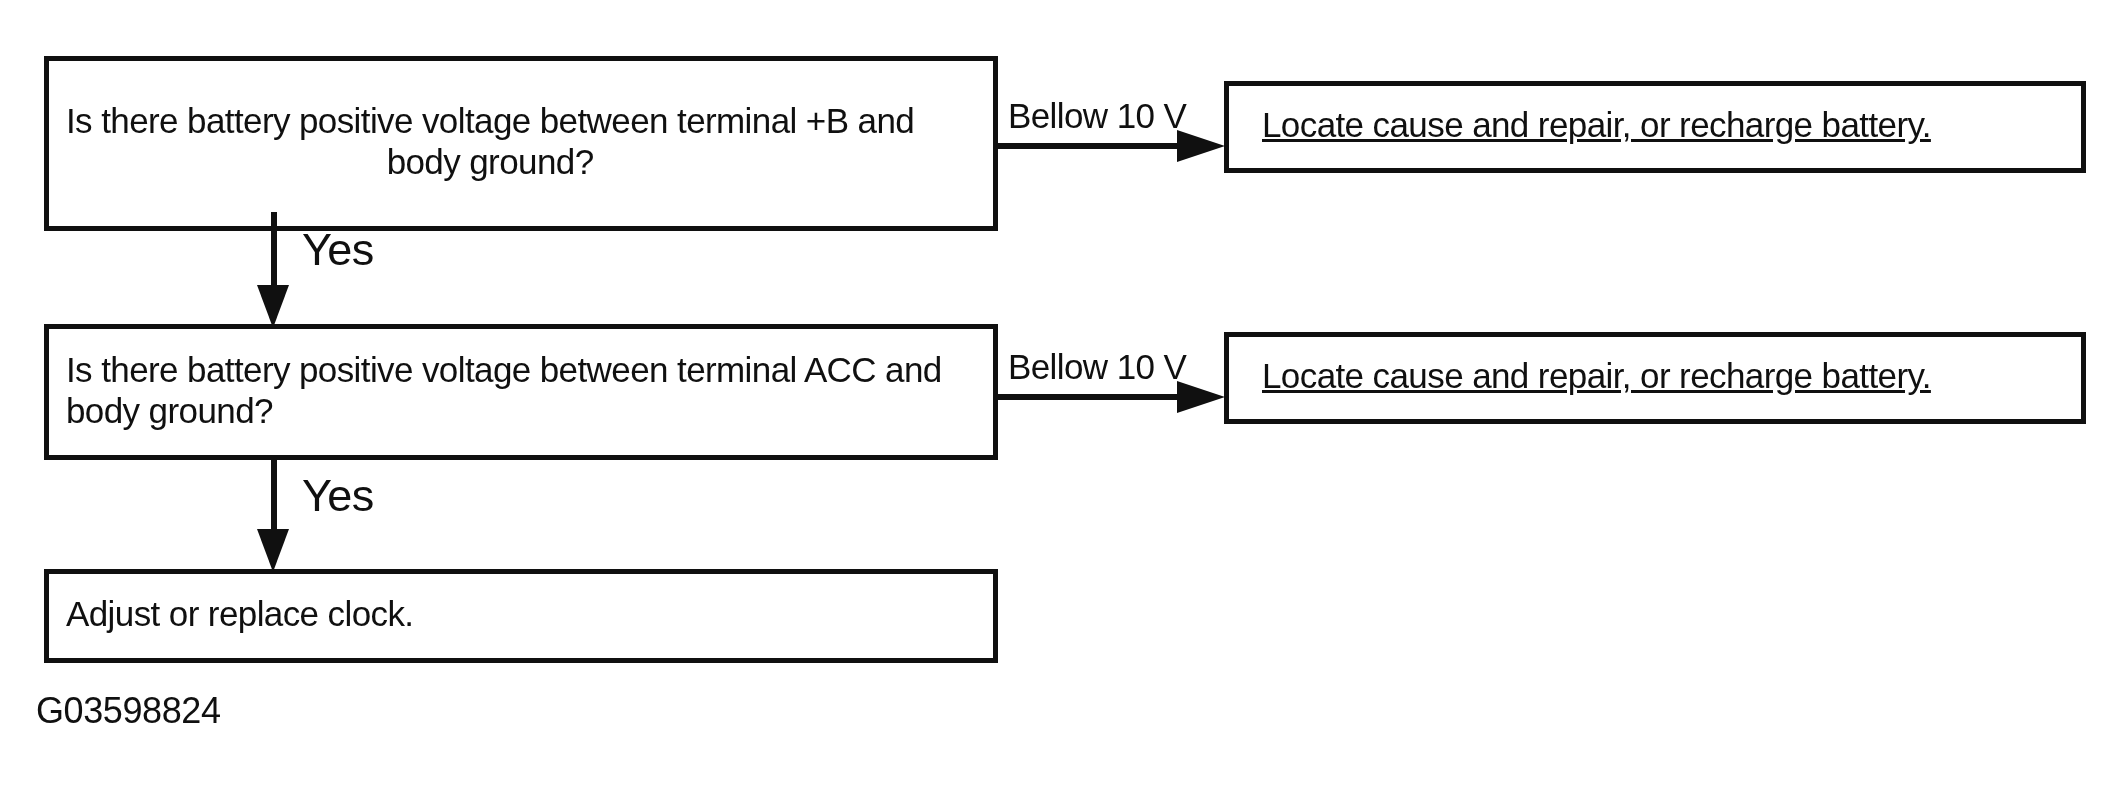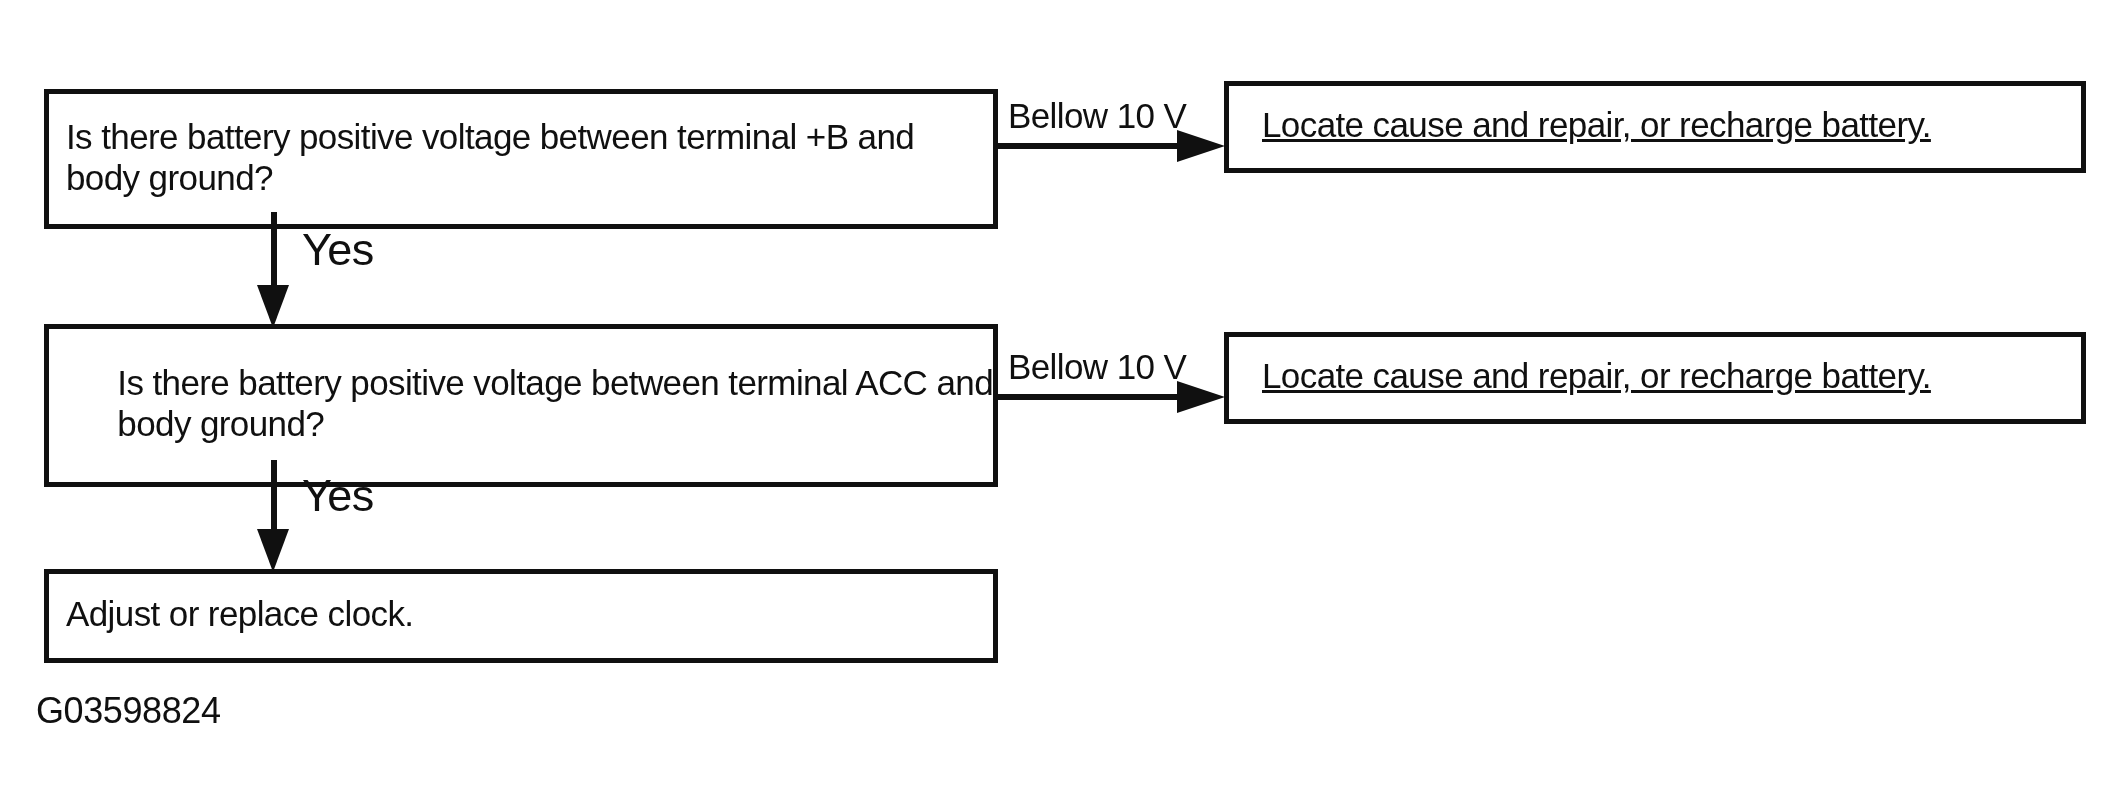--- a/index.html
+++ b/index.html
@@ -32,22 +32,22 @@
     font-size: 35px;
     letter-spacing: -0.6px;
     line-height: 1.16;
     white-space: pre-line;
     padding-bottom: 3px;
   }
   .q-text { padding-left: 17px; }
   .a-text { padding-left: 33px; text-decoration: underline; }
 
   
-  #box-q1 { left: 44px;  top: 89px;  width: 954px; height: 140px; }
-  #box-q2 { left: 44px;  top: 324px; width: 954px; height: 163px; justify-content: flex-end; }
+  #box-q1 { left: 44px;  top: 56px;  width: 954px; height: 175px; text-align: center; }
+  #box-q2 { left: 44px;  top: 324px; width: 954px; height: 136px; }
   #box-r  { left: 44px;  top: 569px; width: 954px; height: 94px;  }
   
   #box-a1 { left: 1224px; top: 81px;  width: 862px; height: 92px; }
   #box-a2 { left: 1224px; top: 332px; width: 862px; height: 92px; }
 
   .shaft { position: absolute; background: var(--ink); }
   .head  { position: absolute; width: 0; height: 0; }
   .head-right {
     border-left: 48px solid var(--ink);
     border-top: 16px solid transparent;

